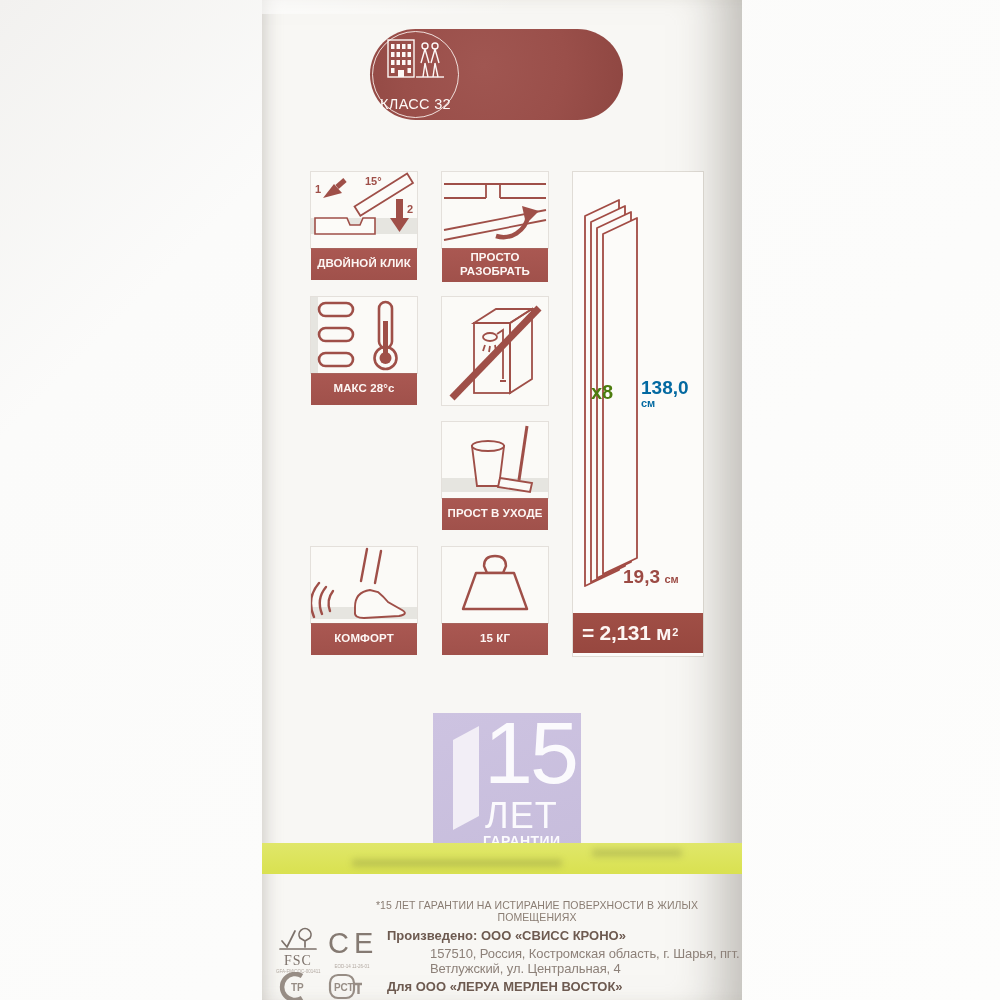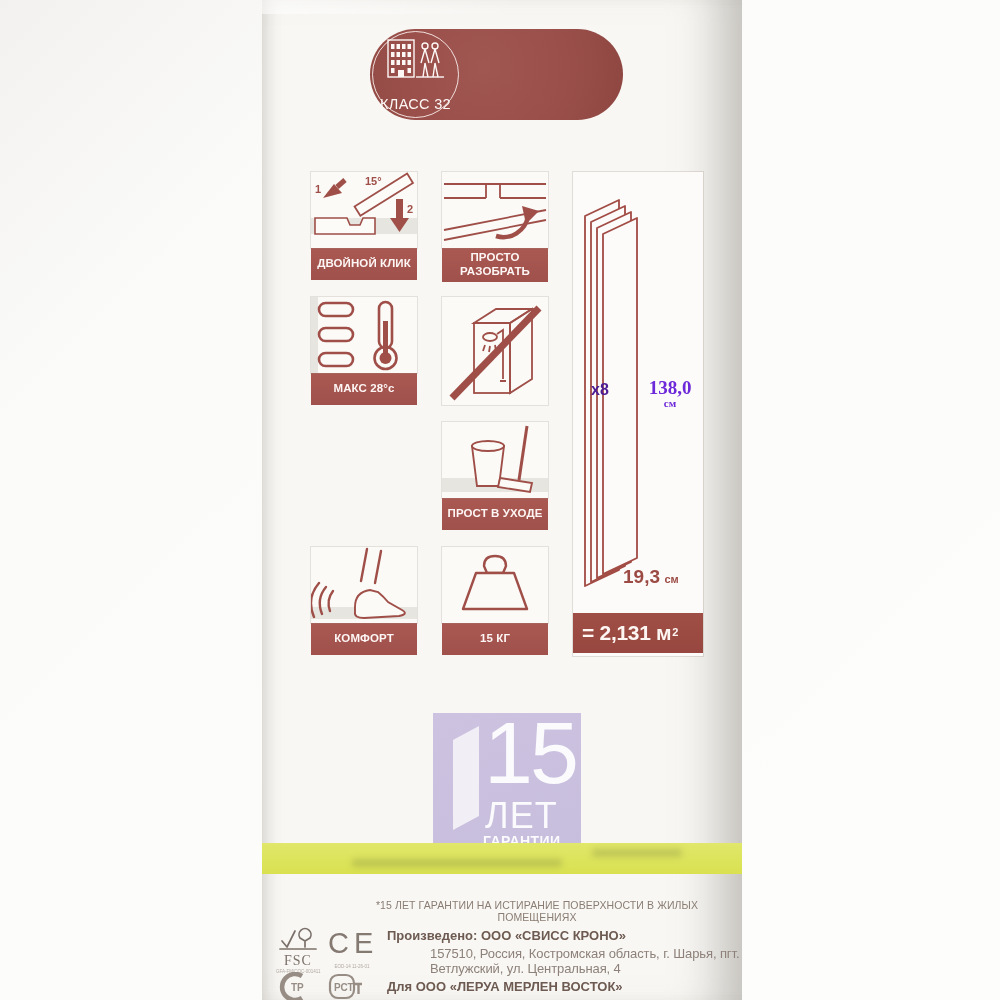--- a/index.html
+++ b/index.html
@@ -49,22 +49,22 @@
     width:106px;min-height:32px;background:linear-gradient(180deg,#aa5852,#a0514b);
     color:#fdf6f4;font-size:11.5px;font-weight:600;line-height:1.2;
     display:flex;align-items:center;justify-content:center;text-align:center;
     padding:3px 2px;letter-spacing:.1px;
   }
   
   .pack-panel{
     position:absolute;left:311px;top:172px;width:130px;height:484px;
     background:#fcfbf9;box-shadow:0 0 0 1px rgba(160,150,138,.28);
   }
-  .pp-count{position:absolute;left:18px;top:209px;font-size:16px;font-weight:700;color:#4c1d95;}
-  .pp-length{position:absolute;right:4px;top:206px;width:58px;text-align:center;color:#6d28d9;font-family:Liberation Serif, serif;}
+  .pp-count{position:absolute;left:18px;top:209px;font-size:20px;font-weight:700;color:#4d7c0f;}
+  .pp-length{position:absolute;right:4px;top:206px;width:58px;text-align:left;color:#0369a1;}
   .pp-length .v{font-size:19px;font-weight:700;line-height:1;}
   .pp-length .u{font-size:11px;font-weight:700;}
   .pp-width{position:absolute;left:50px;top:394px;color:#9c4a44;white-space:nowrap;}
   .pp-width .v{font-size:19px;font-weight:700;}
   .pp-width .u{font-size:11px;font-weight:700;}
   .pp-banner{
     position:absolute;left:0;top:441px;width:130px;height:40px;
     background:linear-gradient(180deg,#a04f46,#97473f);
     color:#fdf6f3;display:flex;align-items:center;padding-left:9px;
     font-size:21px;font-weight:700;letter-spacing:-.3px;

